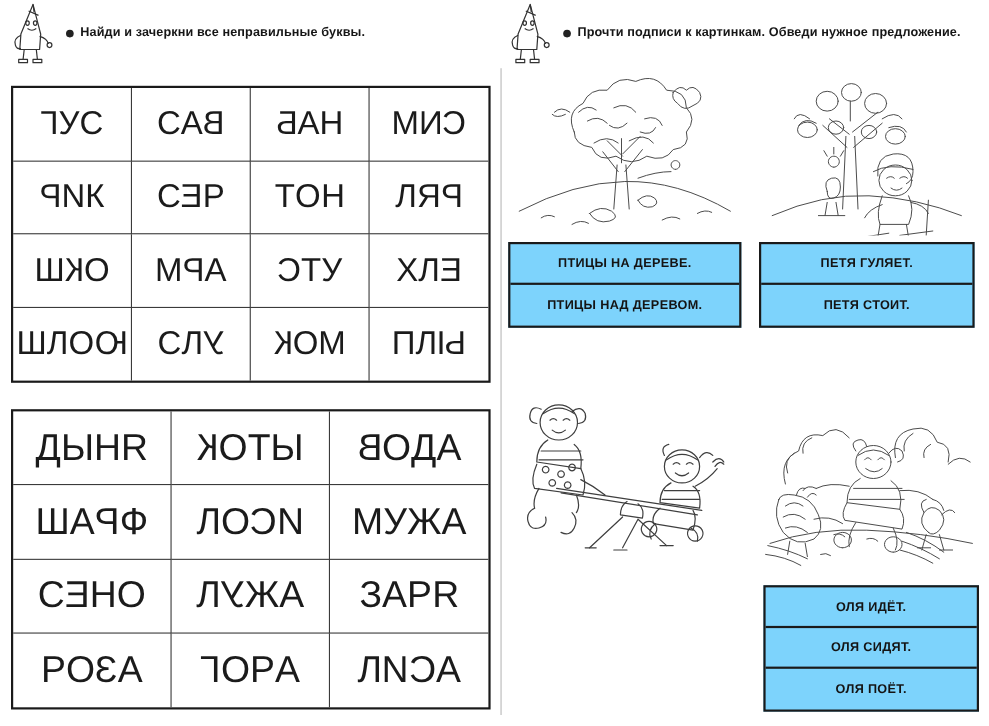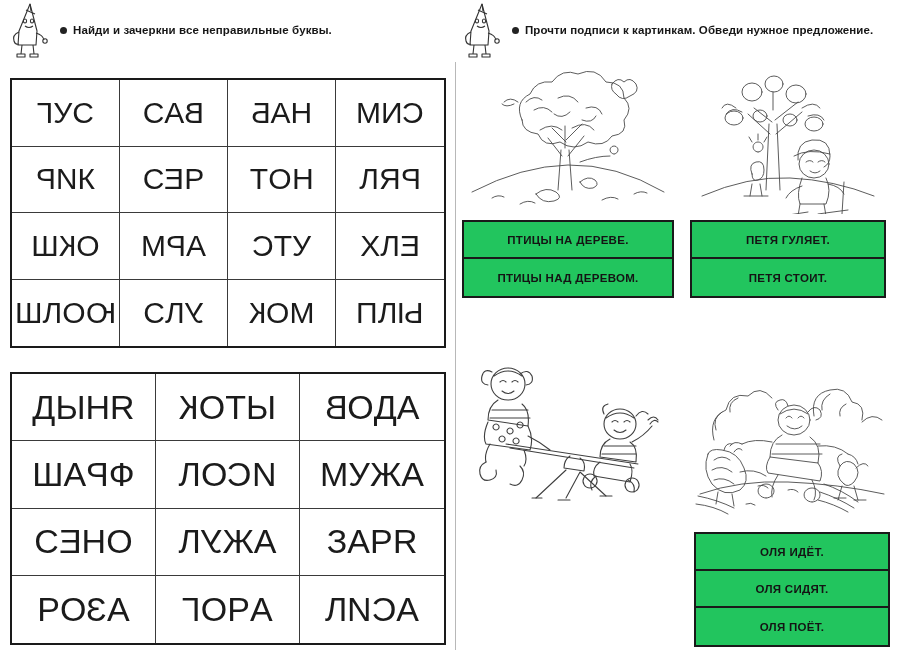--- a/index.html
+++ b/index.html
@@ -113,21 +113,21 @@
 
   .picture {
     width: 100%;
     height: 150px;
     display: block;
   }
   .picture svg { width: 100%; height: 100%; display: block; }
 
   .caption-box {
     border: 2.2px solid #1a1a1a;
-    background: #22c55e;
+    background: #7dd3fc;
     margin-top: 6px;
   }
   .caption-row {
     border-bottom: 2.2px solid #1a1a1a;
     height: 37px;
     display: flex;
     align-items: center;
     justify-content: center;
   }
   .caption-row:last-child { border-bottom: none; text-align: right; }

